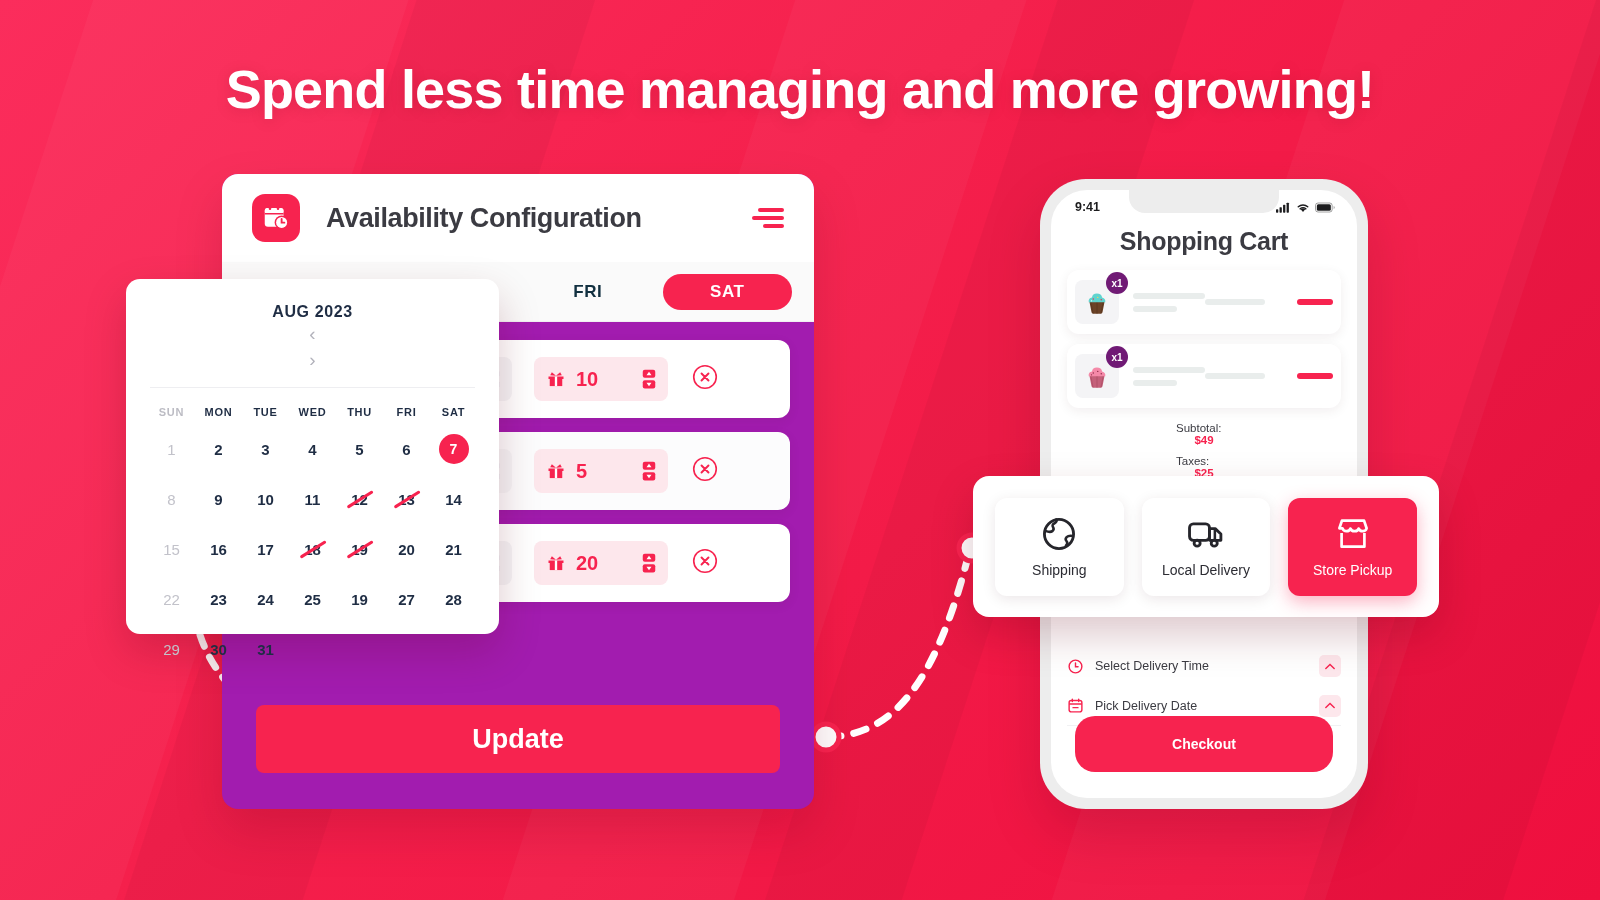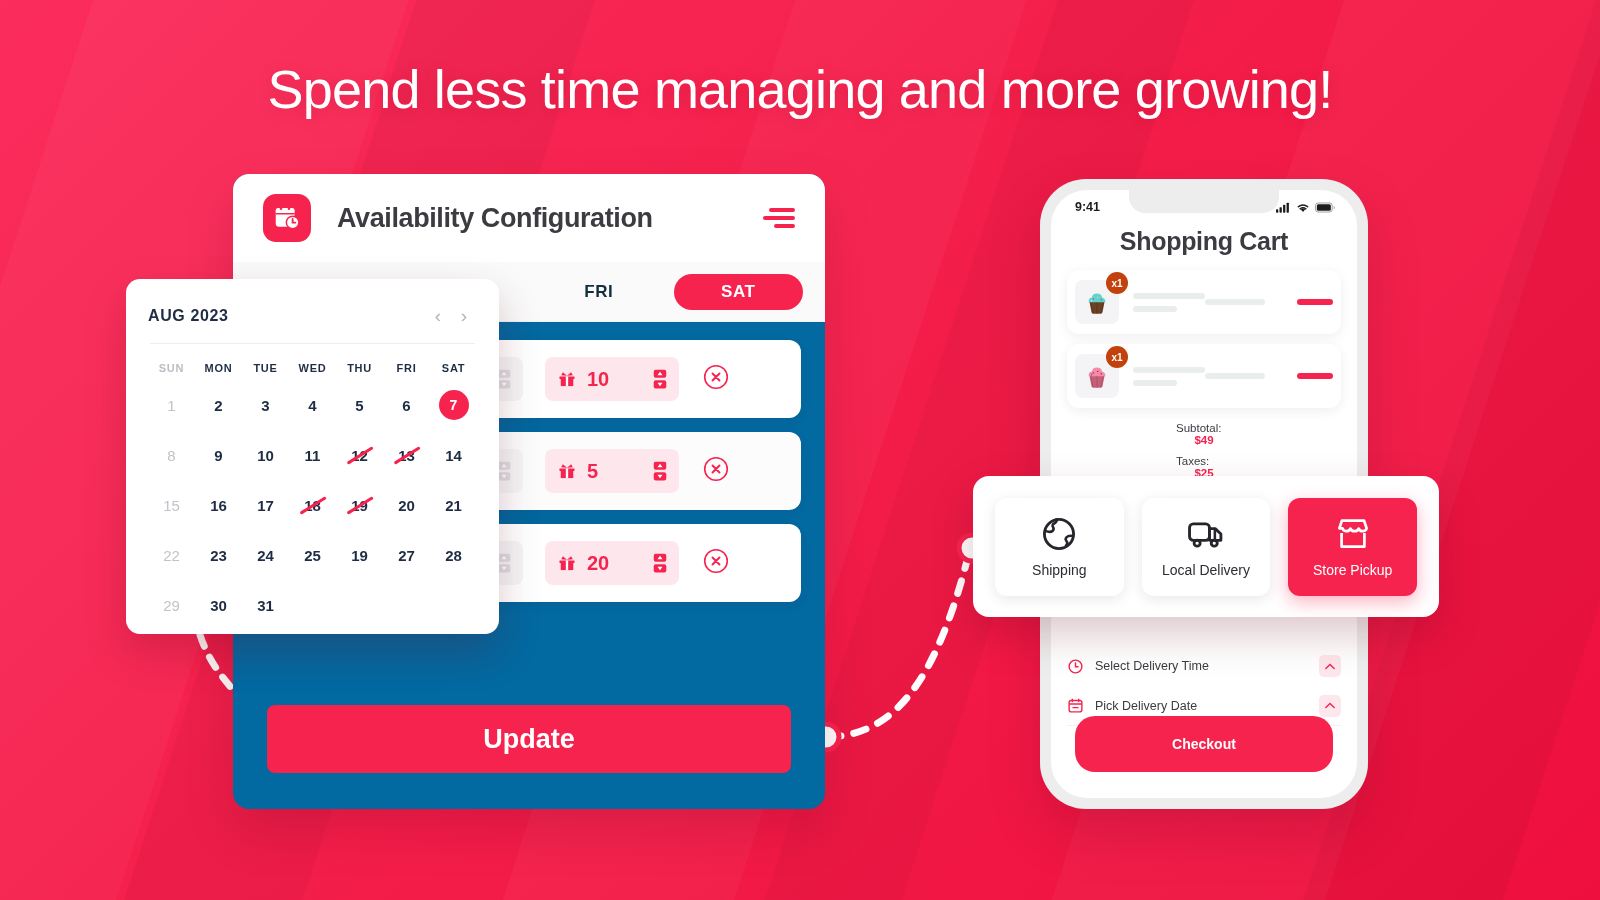--- a/index.html
+++ b/index.html
@@ -26,35 +26,35 @@
   }
   #bg .stripe.dk { background: rgba(0,0,0,0.035); }
 
   
   #headline {
     position: absolute;
     top: 58px; left: 0; width: 100%;
     text-align: center;
     color: #ffffff;
     font-size: 54px;
-    font-weight: normal;
+    font-weight: bold;
     letter-spacing: -0.8px;
     text-shadow: 0 2px 14px rgba(120,0,25,0.18);
     z-index: 5;
   }
 
   
   #connectors { position: absolute; inset: 0; z-index: 6; pointer-events: none; }
 
   
   #avail-card {
     position: absolute;
-    left: 233px; top: 174px;
+    left: 222px; top: 174px;
     width: 592px; height: 635px;
-    background: #0369a1;
+    background: #a21caf;
     border-radius: 16px;
     box-shadow: 0 22px 48px rgba(120,0,30,0.20);
     z-index: 10;
     overflow: hidden;
   }
   #avail-header {
     height: 88px;
     display: flex; align-items: center;
     padding: 0 30px;
     background: #ffffff;
@@ -161,21 +161,21 @@
   #calendar {
     position: absolute;
     left: 126px; top: 279px;
     width: 373px; height: 355px;
     background: #ffffff;
     border-radius: 14px;
     box-shadow: 0 18px 42px rgba(100,0,25,0.22);
     z-index: 20;
     padding: 24px 22px 10px 22px;
   }
-  #cal-head { display: flex; align-items: center; }
+  #cal-head { display: flex; align-items: center; flex-direction: column; }
   #cal-month {
     flex: 1;
     font-size: 16px;
     font-weight: bold;
     color: #1f2d44;
     letter-spacing: 0.6px;
   }
   .cal-nav {
     width: 26px; height: 26px;
     display: flex; align-items: center; justify-content: center;
@@ -278,21 +278,21 @@
     display: flex; align-items: center; justify-content: center;
     font-size: 27px;
     position: relative;
     flex: 0 0 auto;
   }
   .qty-badge {
     position: absolute;
     top: -8px; right: -9px;
     width: 22px; height: 22px;
     border-radius: 50%;
-    background: #c2410c;
+    background: #701a75;
     color: #ffffff;
     font-size: 10px;
     font-weight: bold;
     display: flex; align-items: center; justify-content: center;
   }
   .item-lines { flex: 1; margin-left: 14px; }
   .bar { height: 6px; border-radius: 3px; background: #e9edec; }
   .bar.s1 { width: 72px; margin-bottom: 7px; }
   .bar.s2 { width: 44px; }
   .bar.mid { width: 64px; }

